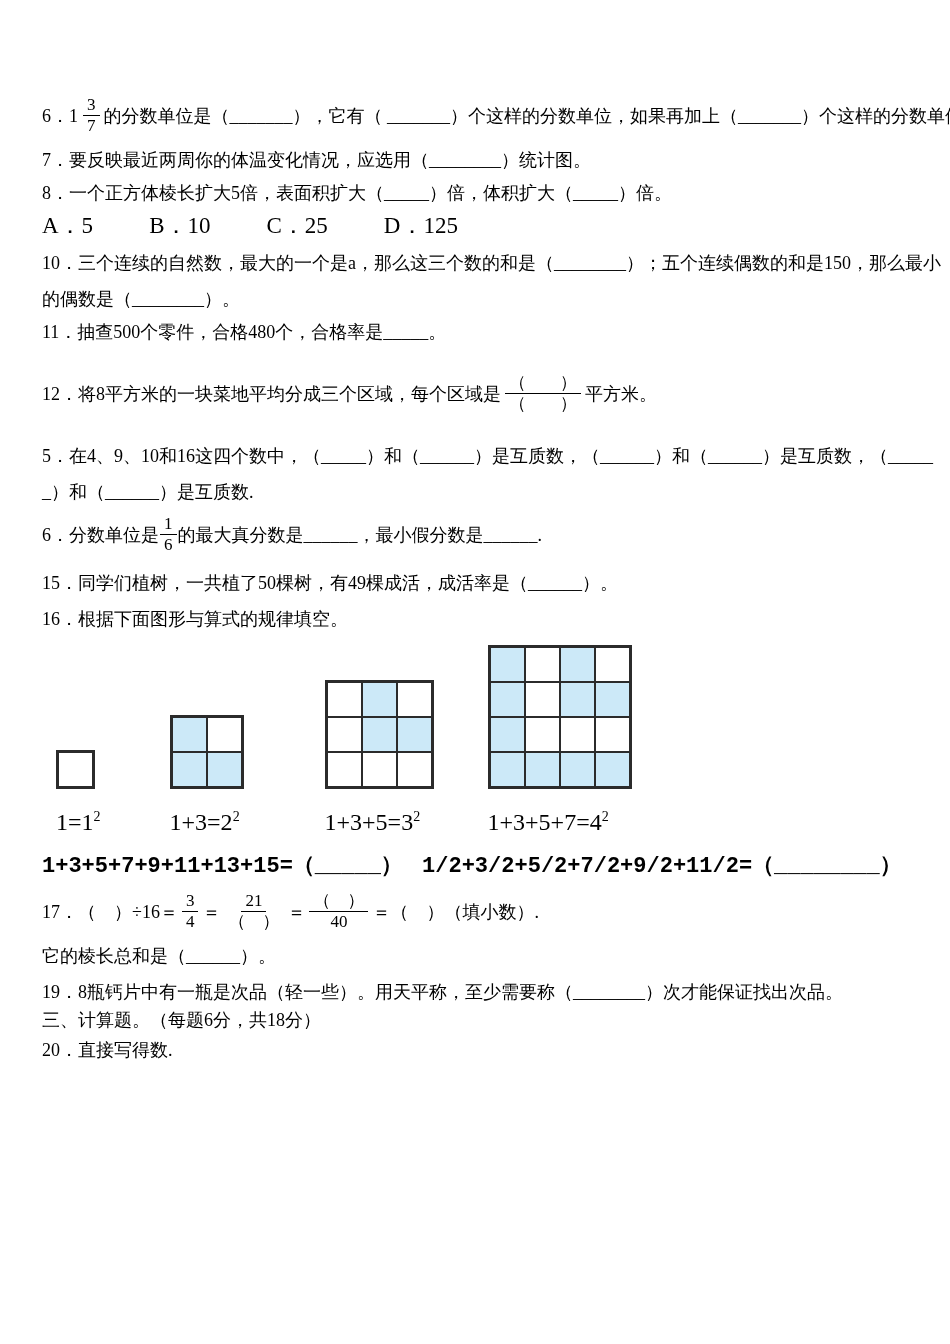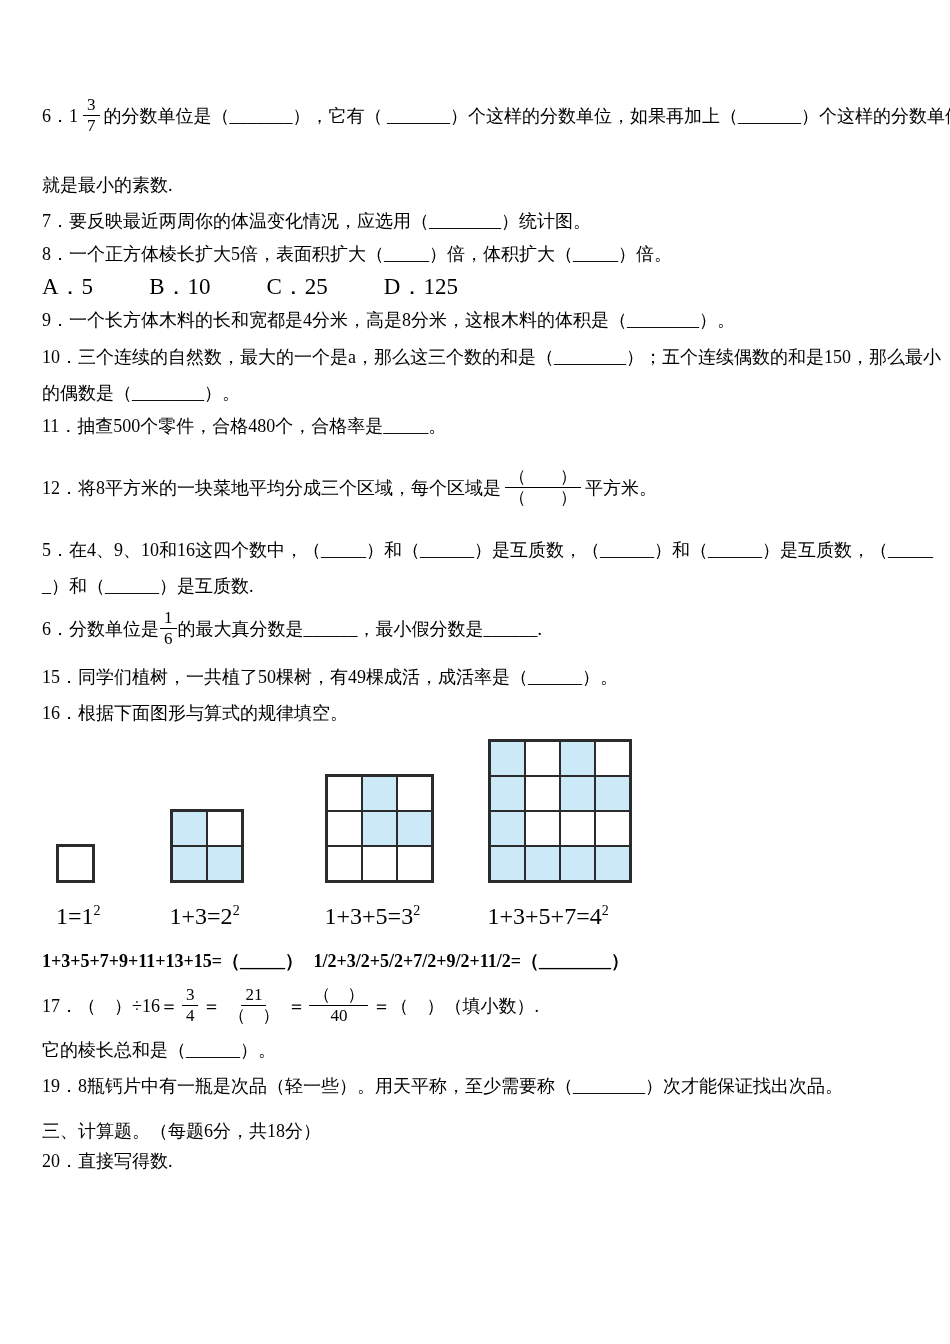--- a/index.html
+++ b/index.html
@@ -29,52 +29,50 @@
   .figure-row{display:flex;align-items:flex-end;margin-top:14px;}
   .figure-item{display:flex;flex-direction:column;}
   .grid{
     display:grid;border:2px solid var(--border-color);
     width:max-content;background:#fff;
   }
   .gcell{width:35px;height:35px;border:1px solid var(--border-color);box-sizing:border-box;background:#fff;}
   .gcell.shaded{background:var(--fill-color);}
   .glabel{margin-top:15px;font-size:24px;line-height:26px;white-space:nowrap;}
   .glabel sup{font-size:14px;}
-  .sums{font-weight:bold;font-size:18px;}
+  .sums{font-weight:bold;font-size:22px;font-family:Liberation Mono, monospace;}
   .tall{display:flex;align-items:center;}
 </style>
 </head>
 <body style="--fill-color: #cce9f8; --border-color: #2b2b2b;">
 
 <div class="page">
 
   <div class="line tall">
     <span>6．</span>
     <span class="mixed">
       <span class="whole">1</span>
       <span class="frac">
         <span class="num">3</span>
         <span class="den">7</span>
       </span>
     </span>
     <span>的分数单位是（_______），它有（ _______）个这样的分数单位，如果再加上（_______）个这样的分数单位</span>
   </div>
-  <div class="line" style="margin-top:37px;">就是最小的素数.</div>
 
   <div class="line" style="margin-top:12px;">7．要反映最近两周你的体温变化情况，应选用（________）统计图。</div>
 
   <div class="line" style="margin-top:9px;">8．一个正方体棱长扩大5倍，表面积扩大（_____）倍，体积扩大（_____）倍。</div>
   <div class="options" style="margin-top:9px;">
     <span>A．5</span>
     <span>B．10</span>
     <span>C．25</span>
     <span>D．125</span>
   </div>
 
-  <div class="line" style="margin-top:9px;">9．一个长方体木料的长和宽都是4分米，高是8分米，这根木料的体积是（________）。</div>
 
   <div class="line" style="margin-top:13px;">10．三个连续的自然数，最大的一个是a，那么这三个数的和是（________）；五个连续偶数的和是150，那么最小</div>
   <div class="line" style="margin-top:12px;">的偶数是（________）。</div>
 
   <div class="line" style="margin-top:9px;">11．抽查500个零件，合格480个，合格率是_____。</div>
 
   <div class="line tall" style="margin-top:29px;">
     <span>12．将8平方米的一块菜地平均分成三个区域，每个区域是</span>
     <span class="frac">
       <span class="num">（　　）</span>
@@ -173,17 +171,17 @@
       <span class="num">（　）</span>
       <span class="den">40</span>
     </span>
     <span>＝（　）（填小数）.</span>
   </div>
 
   <div class="line" style="margin-top:12px;">它的棱长总和是（______）。</div>
 
   <div class="line" style="margin-top:12px;">19．8瓶钙片中有一瓶是次品（轻一些）。用天平称，至少需要称（________）次才能保证找出次品。</div>
 
-  <div class="line" style="margin-top:21px;">三、计算题。（每题6分，共18分）</div>
+  <div class="line" style="margin-top:4px;">三、计算题。（每题6分，共18分）</div>
 
   <div class="line" style="margin-top:6px;">20．直接写得数.</div>
 
 </div>
 
 </body></html>

